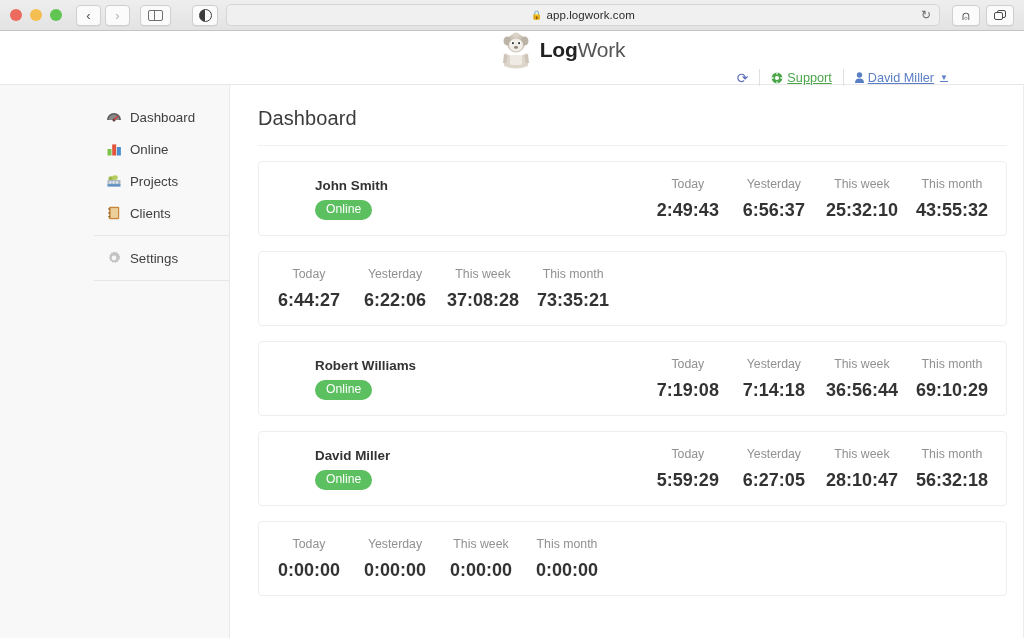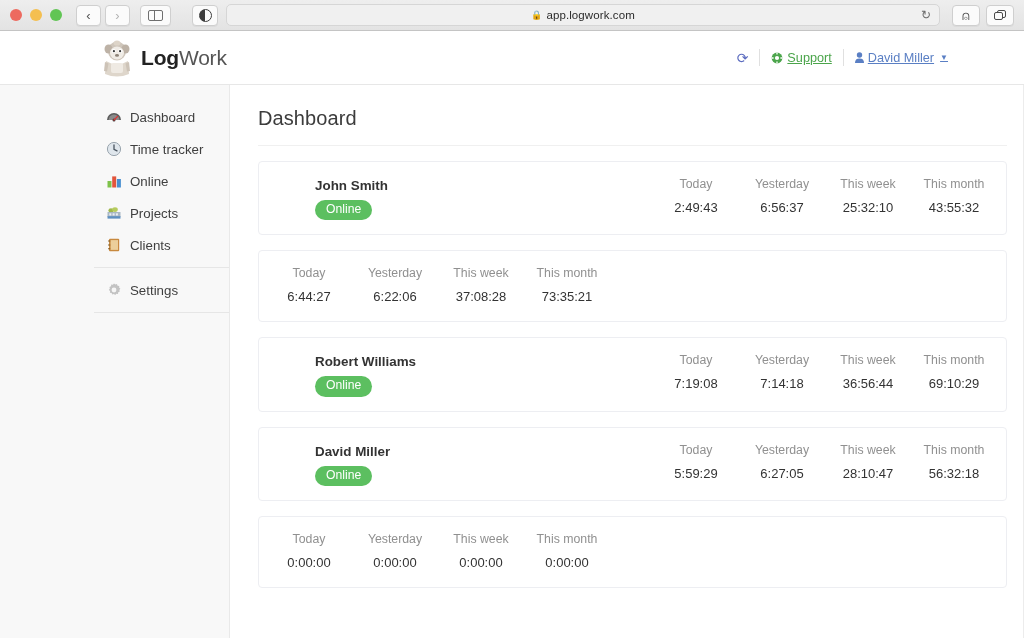--- a/index.html
+++ b/index.html
@@ -81,20 +81,21 @@
   .tabs-glyph b { left: 3px; top: 0; width: 9px; height: 8px; }
 
   
   .app-header {
     height: 54px;
     background: #ffffff;
     border-bottom: 1px solid #e7e7e7;
     display: flex;
     align-items: center;
     position: relative;
+    flex-direction: column;
   }
   .brand { display: flex; align-items: center; gap: 7px; margin-left: 100px; }
   .brand-mark { width: 34px; height: 38px; }
   .brand-text { font-size: 21px; color: #2f2f2f; letter-spacing: -.2px; }
   .brand-text b { font-weight: 700; color: #222; }
   .brand-text span { font-weight: 400; color: #555; }
 
   .header-right {
     margin-left: auto; margin-right: 76px;
     display: flex; align-items: center; font-size: 12.7px;
@@ -179,21 +180,21 @@
   .badge.online  { background: #5cbf60; }
   .badge.offline { background: #adadad; }
   .pending { margin-top: 5px; font-size: 12.8px; color: #62b662; }
   .resend-line { margin-top: 2px; font-size: 12.6px; color: #4a4a4a; }
   .resend-line a { color: #5a7fc4; text-decoration: none; }
 
   .stats { display: flex; padding-top: 1px; }
   .stat { text-align: center; min-width: 68px; }
   .stat + .stat { margin-left: 18px; }
   .stat-label { font-size: 12.3px; color: #909090; }
-  .stat-value { margin-top: 9px; font-size: 13px; font-weight: 400; color: #333; }
+  .stat-value { margin-top: 9px; font-size: 18px; font-weight: 700; color: #333; }
 </style>
 </head>
 <body>
 
 <div class="browser-bar">
   <div class="traffic">
     <span class="dot red"></span>
     <span class="dot yellow"></span>
     <span class="dot green"></span>
   </div>
@@ -299,29 +300,20 @@
           <svg viewBox="0 0 16 16" width="16" height="16" aria-hidden="true">
             <path d="M1 11 a7 7 0 0 1 14 0 z" fill="#5b5b5b"></path>
             <path d="M2.6 11 a5.4 5.4 0 0 1 10.8 0 z" fill="#8a8a8a"></path>
             <circle cx="8" cy="11" r="1.5" fill="#3a3a3a"></circle>
             <path d="M8 11 L11.6 7.4" stroke="#d33" stroke-width="1.3" stroke-linecap="round"></path>
           </svg>
         </span>
         <span>Dashboard</span>
       </div>
 
-      <div class="nav-item">
-        <span class="nav-icon">
-          <svg viewBox="0 0 16 16" width="16" height="16" aria-hidden="true">
-            <circle cx="8" cy="8" r="6.6" fill="#dfe6ec" stroke="#9aa5ae" stroke-width="1"></circle>
-            <path d="M8 4 v4.3 l3 1.6" stroke="#4a5560" stroke-width="1.3" fill="none" stroke-linecap="round"></path>
-          </svg>
-        </span>
-        <span>Time tracker</span>
-      </div>
 
       <div class="nav-item">
         <span class="nav-icon">
           <svg viewBox="0 0 16 16" width="16" height="16" aria-hidden="true">
             <rect x="1.5" y="8" width="4" height="6.5" fill="#7ec24a"></rect>
             <rect x="6.2" y="3.4" width="4" height="11.1" fill="#e2553c"></rect>
             <rect x="10.9" y="6" width="4" height="8.5" fill="#4a8fd0"></rect>
           </svg>
         </span>
         <span>Online</span>

